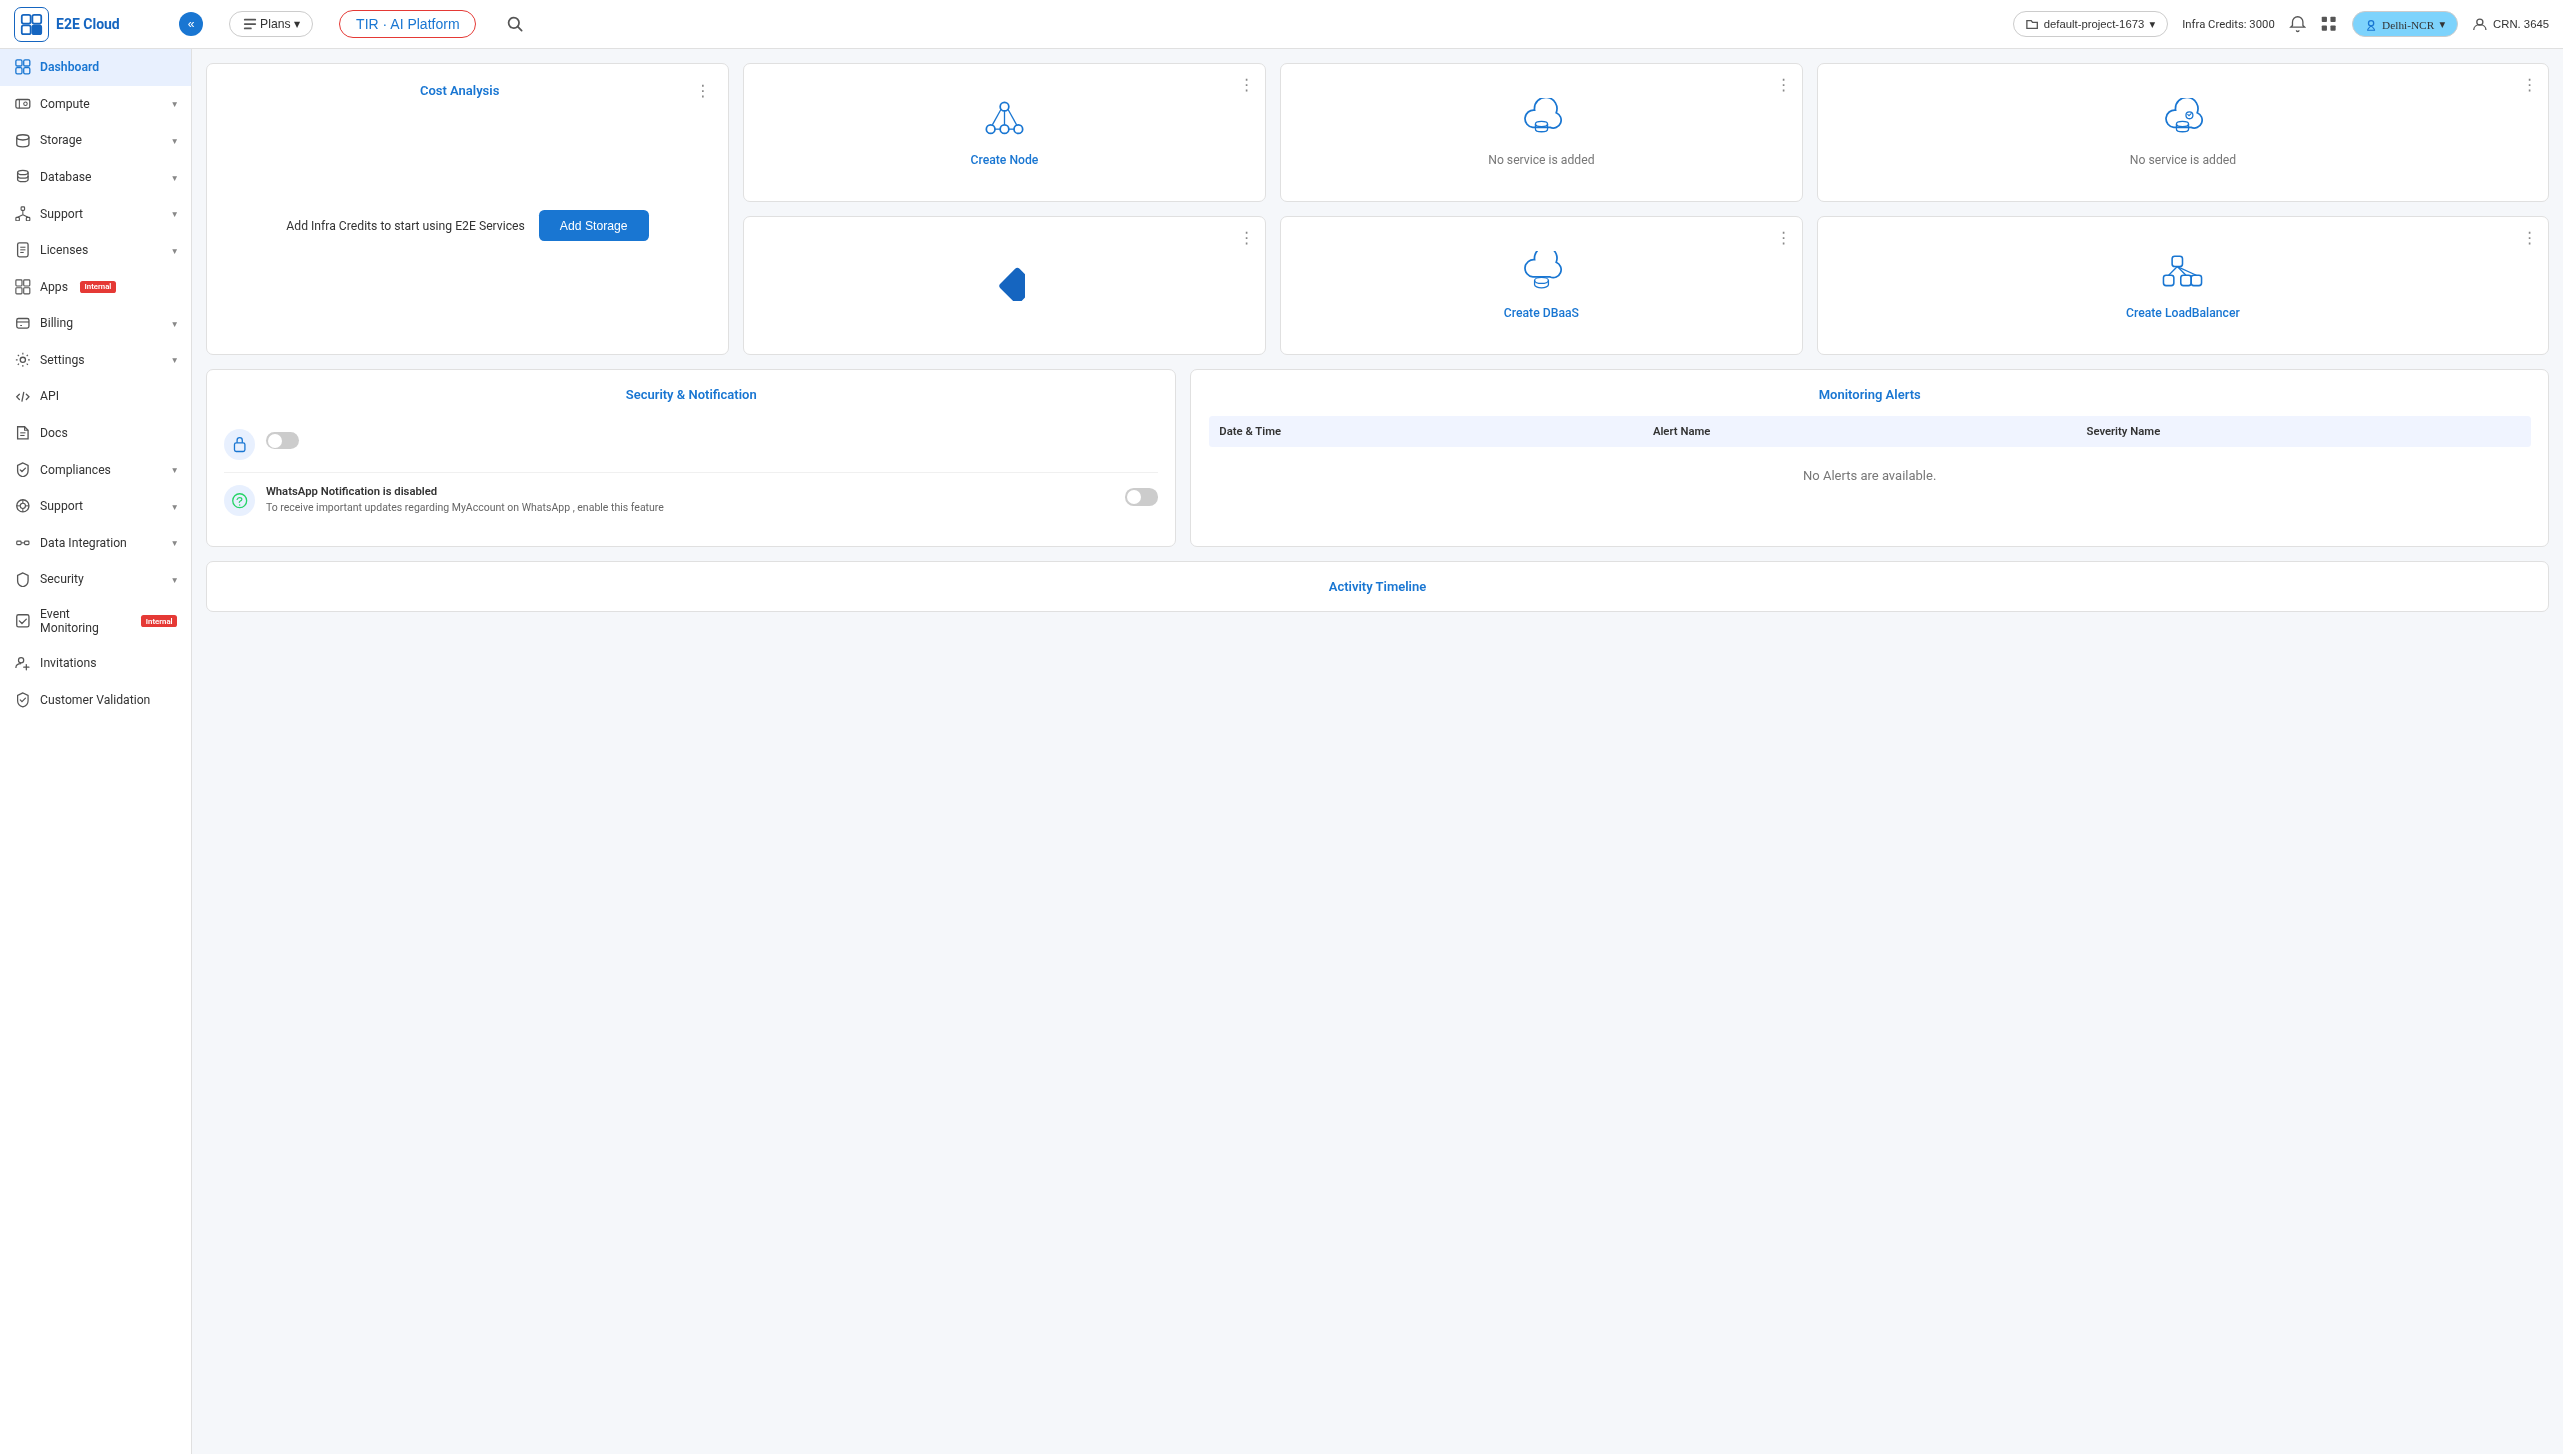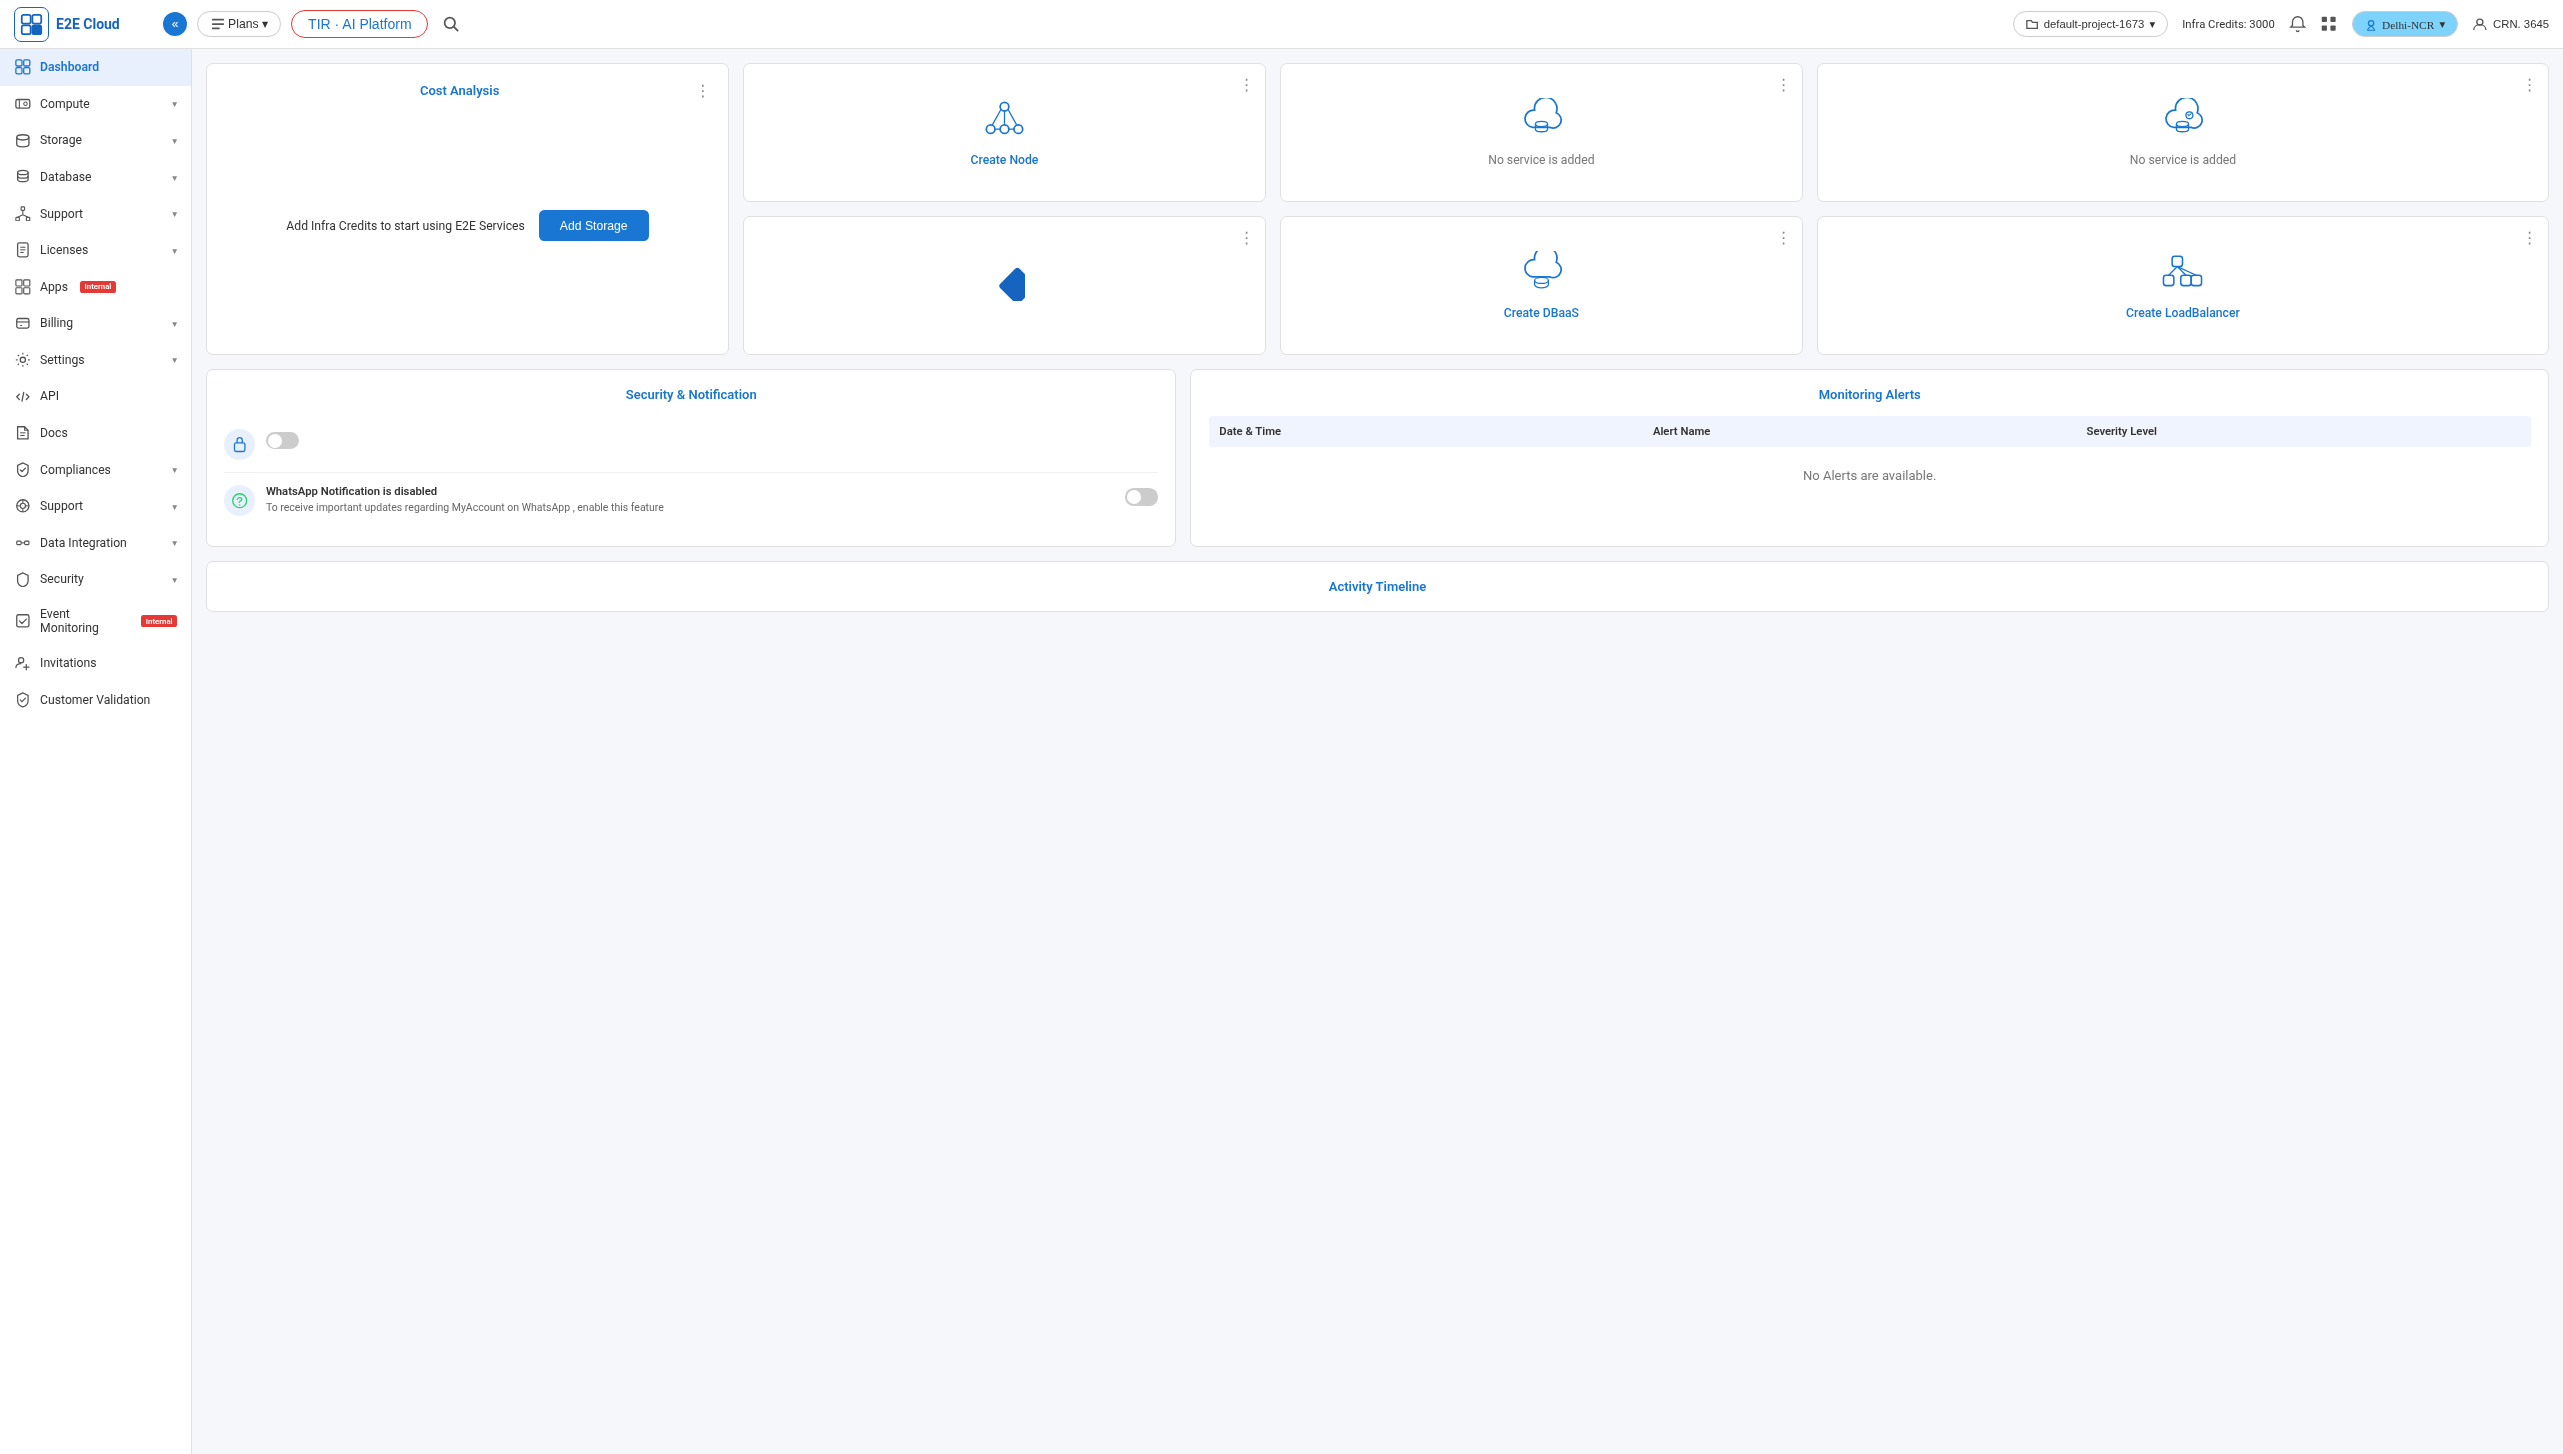--- a/index.html
+++ b/index.html
@@ -2,21 +2,21 @@
 <html style="font-size:14px"><head>
   <meta charset="utf-8">
   <style>
     * { box-sizing: border-box; margin: 0; padding: 0; }
     body { font-family: -apple-system, BlinkMacSystemFont, 'Segoe UI', Roboto, sans-serif; background: #f5f7fa; font-size: 12.2px; color: #333; }
 
     
     .header {
       display: flex; align-items: center; height: 49px;
       background: #fff; border-bottom: 0.9px solid #e0e0e0;
-      padding: 0 14px; gap: 10px; position: fixed; top: 0; left: 0; right: 0; z-index: 100;
+      padding: 0 14px; gap: 26px; position: fixed; top: 0; left: 0; right: 0; z-index: 100;
     }
     .logo-area { display: flex; align-items: center; gap: 7px; min-width: 139px; }
     .logo-box { width: 35px; height: 35px; border: 1.7px solid #1565c0; border-radius: 7px; display: flex; align-items: center; justify-content: center; color: #1565c0; font-weight: bold; font-size: 10.5px; }
     .logo-text { color: #1565c0; font-weight: 700; font-size: 14px; }
     .collapse-btn { width: 24.4px; height: 24.4px; border-radius: 50%; background: #1976d2; color: #fff; border: none; cursor: pointer; display: flex; align-items: center; justify-content: center; font-size: 12.2px; }
     .plans-btn { display: flex; align-items: center; gap: 3.5px; border: 0.9px solid #ccc; border-radius: 17.4px; padding: 5.2px 12.2px; background: #fff; cursor: pointer; font-size: 12.2px; color: #333; }
     .tir-btn { display: flex; align-items: center; gap: 3.5px; border: 1.7px solid #e53935; border-radius: 17.4px; padding: 5.2px 15.7px; background: #fff; cursor: pointer; font-size: 14px; color: #1976d2; font-weight: 500; }
     .search-icon-btn { background: none; border: none; cursor: pointer; color: #555; font-size: 15.7px; padding: 3.5px; }
     .header-right { margin-left: auto; display: flex; align-items: center; gap: 14px; }
     .project-btn { display: flex; align-items: center; gap: 5.2px; border: 0.9px solid #ccc; border-radius: 17.4px; padding: 5.2px 12.2px; background: #fff; cursor: pointer; font-size: 11.3px; color: #333; }
@@ -484,21 +484,21 @@
           </div>
           <div class="toggle"></div>
         </div>
       </div>
 
       <div class="monitoring-card">
         <div class="monitoring-card-title">Monitoring Alerts</div>
         <div class="monitoring-table-header">
           <span>Date &amp; Time</span>
           <span>Alert Name</span>
-          <span>Severity Level</span>
+          <span>Severity Name</span>
         </div>
         <div class="no-alerts">No Alerts are available.</div>
       </div>
 
     </div>
 
     <div class="activity-card">
       <div class="activity-card-title">Activity Timeline</div>
     </div>
 

